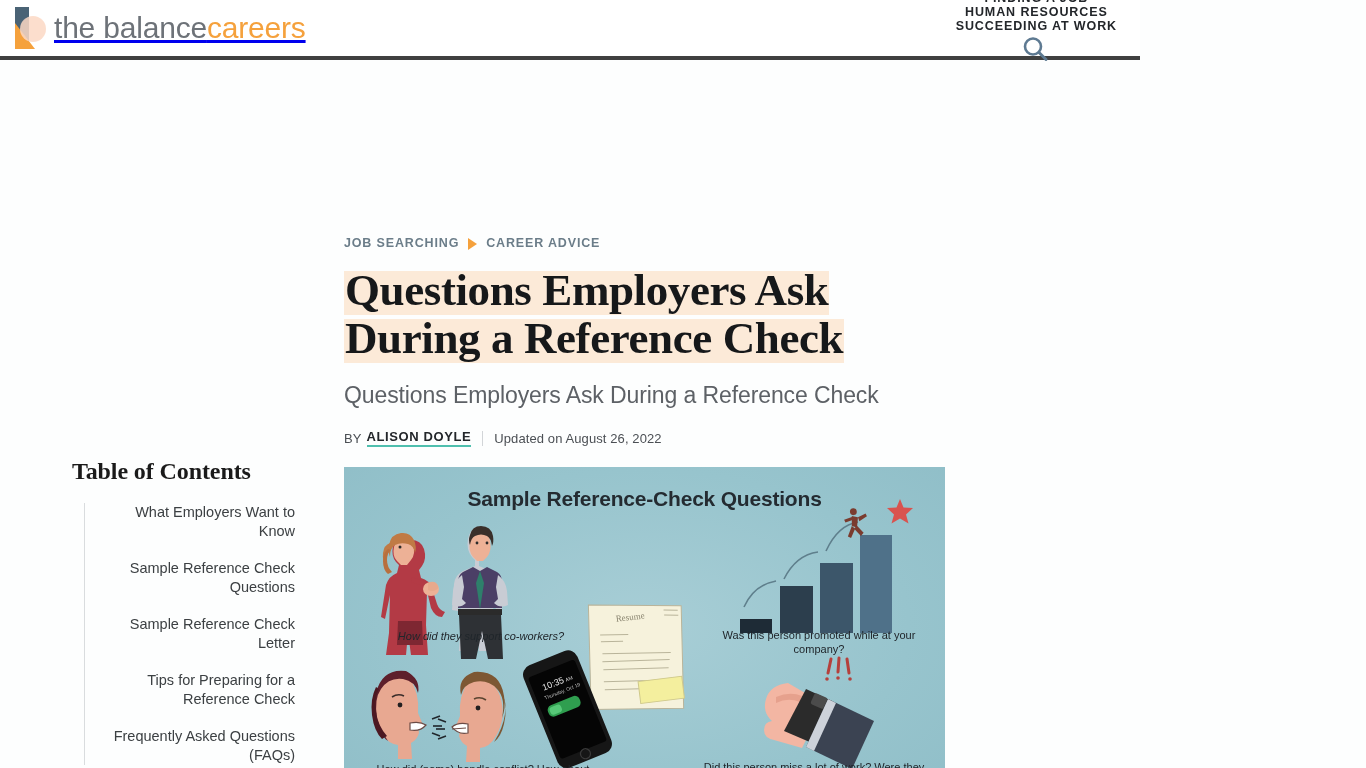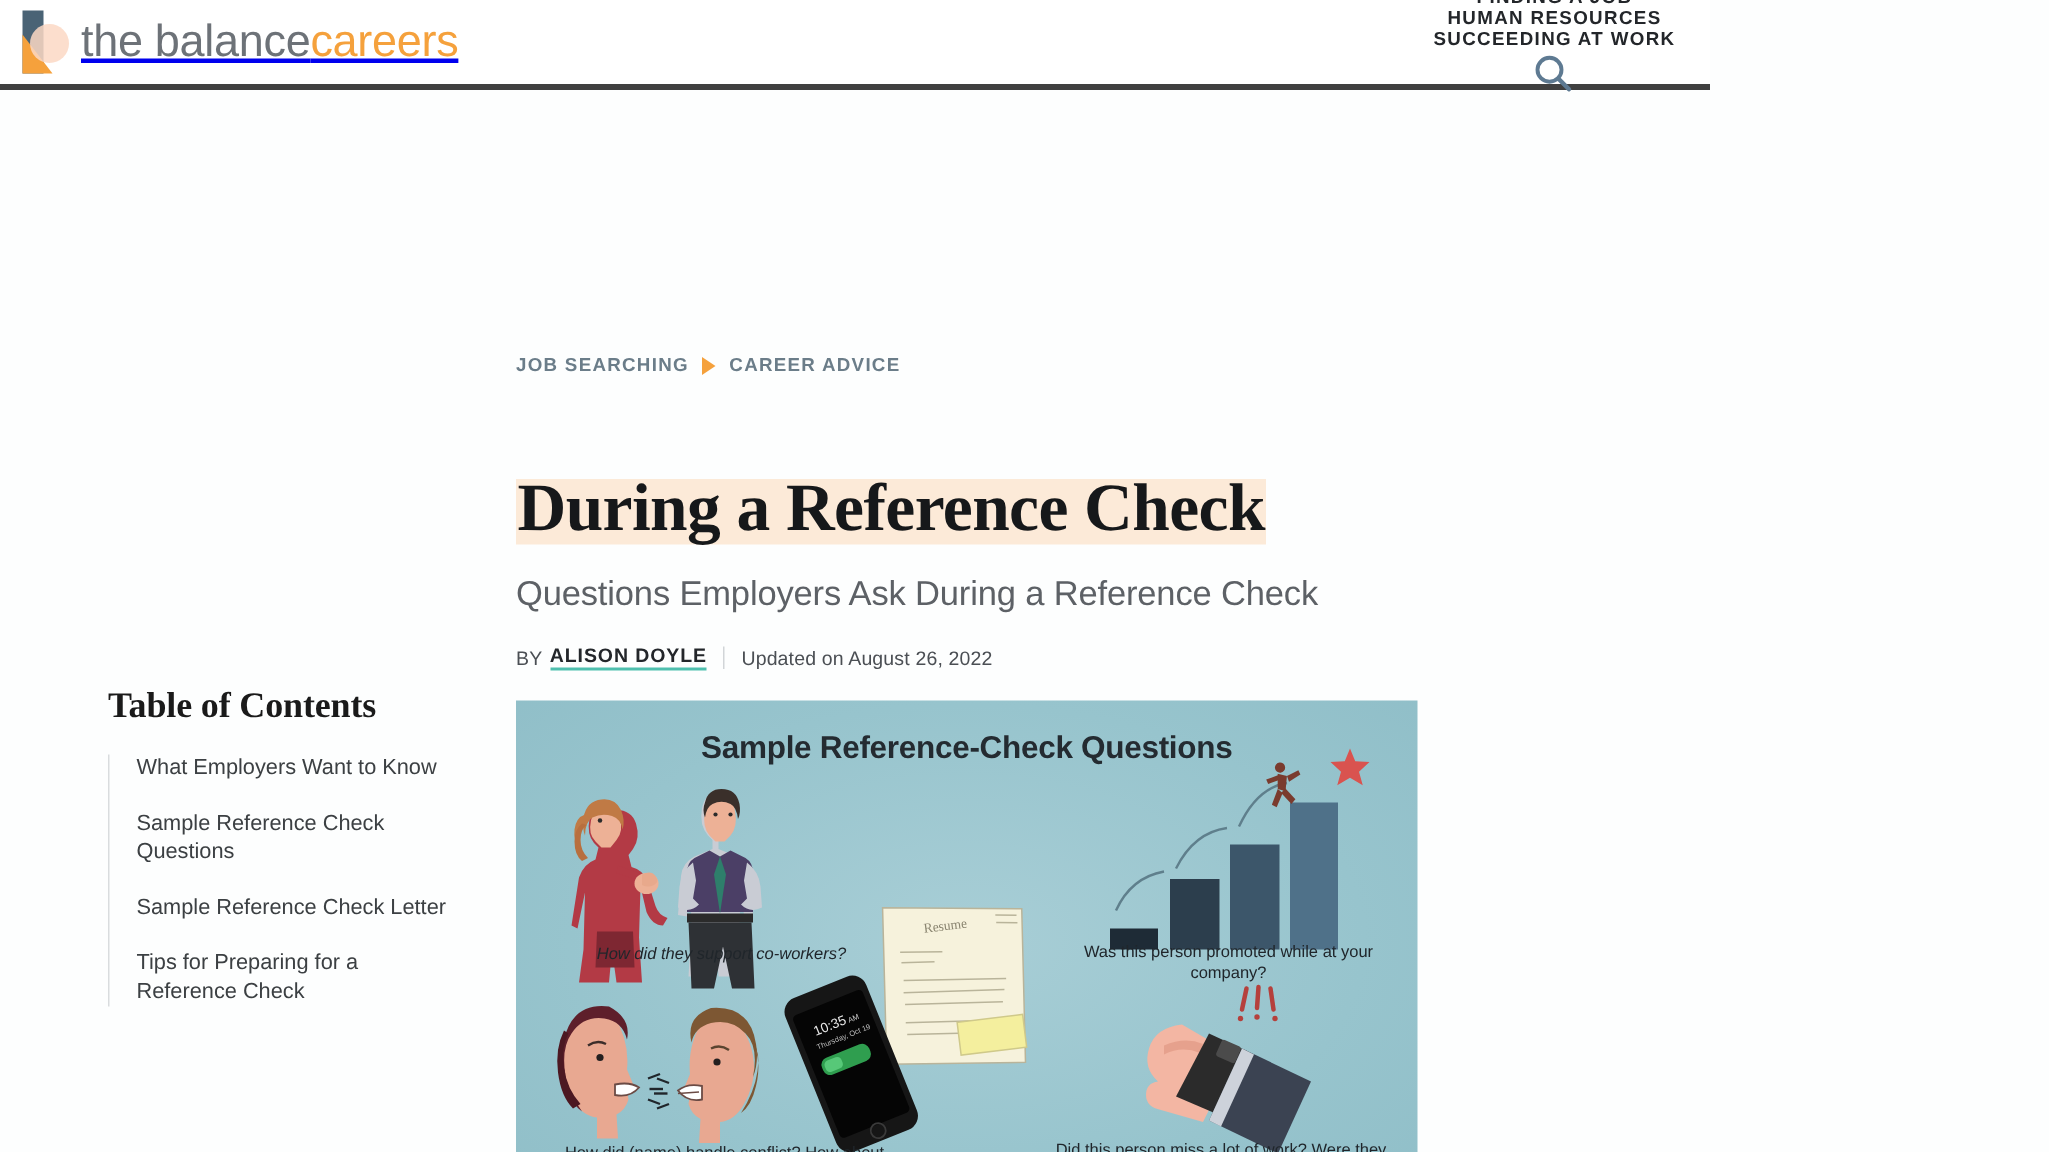--- a/index.html
+++ b/index.html
@@ -111,22 +111,23 @@
   .toc-title {
     font-family: "Liberation Serif", serif;
     font-size: 24px;
     font-weight: bold;
     color: #1a1a1a;
     margin: 0 0 18px 0;
     letter-spacing: -0.1px;
   }
   .toc-list {
     list-style: none;
-    margin: 0; padding: 0 0 0 18px;
+    margin: 12px; padding: 0 0 0 18px;
     border-left: 1px solid #d9dcde;
+    text-align: right;
   }
   .toc-list li { margin-bottom: 18px; }
   .toc-list li:last-child { margin-bottom: 0; }
   .toc-link {
     font-size: 14.5px;
     line-height: 19px;
     color: #3c4043;
     text-decoration: none;
     display: block;
     cursor: pointer;
@@ -282,33 +283,36 @@
         </li>
       <li>
           <a class="toc-link" href="#">Sample Reference Check Questions</a>
         </li>
       <li>
           <a class="toc-link" href="#">Sample Reference Check Letter</a>
         </li>
       <li>
           <a class="toc-link" href="#">Tips for Preparing for a Reference Check</a>
         </li>
+      <li>
+          <a class="toc-link" href="#">Frequently Asked Questions (FAQs)</a>
+        </li>
     </ul>
   </aside>
 
   <article class="article">
 
     <div class="breadcrumb">
       <a class="crumb" href="#">JOB SEARCHING</a>
       <span class="crumb-sep"></span>
       <a class="crumb" href="#">CAREER ADVICE</a>
     </div>
 
     <h1 class="headline">
-      <br>
+      <span class="hl">Questions Employers Ask</span><br>
       <span class="hl">During a Reference Check</span>
     </h1>
 
     <p class="subhead">Questions Employers Ask During a Reference Check</p>
 
     <div class="byline">
       <span class="by-label">BY</span>
       <a class="author" href="#">ALISON DOYLE</a>
       <span class="divider"></span>
       <span class="updated">Updated on August 26, 2022</span>

